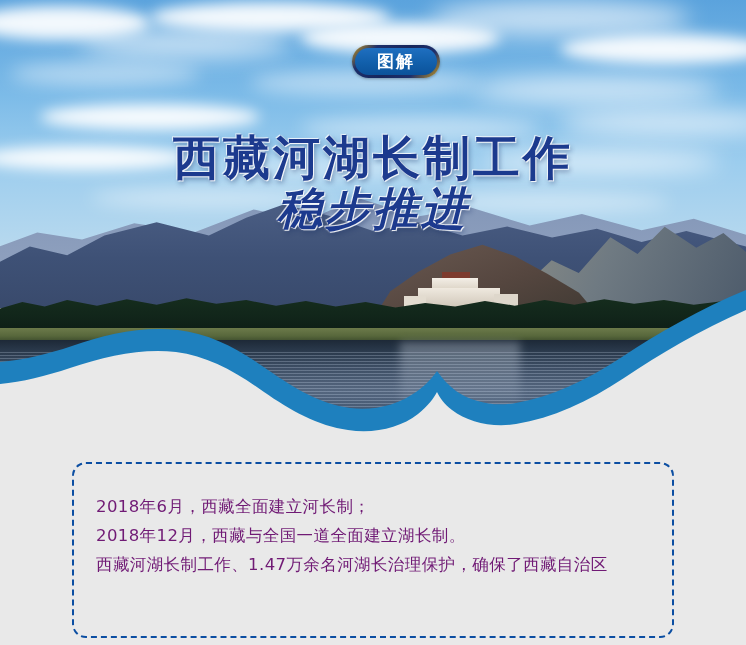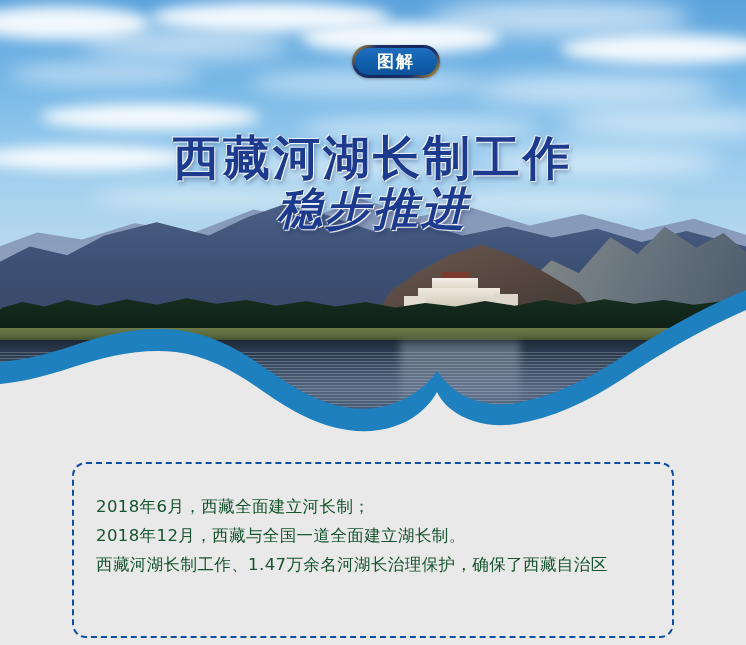--- a/index.html
+++ b/index.html
@@ -212,21 +212,21 @@
     left:72px; top:462px;
     width:602px; height:176px;
     border:2px dashed #0b4ea2;
     border-radius:14px;
     background:transparent;
   }
   #content-box .lines {
     padding:28px 22px 0 22px;
   }
   #content-box p {
-    color:#14532d;
+    color:#701a75;
     font-size:16.5px;
     line-height:29px;
     letter-spacing:.4px;
     white-space:nowrap;
     font-family:"DejaVu Sans","Liberation Sans",sans-serif;
   }
 </style>
 </head>
 <body>
 

